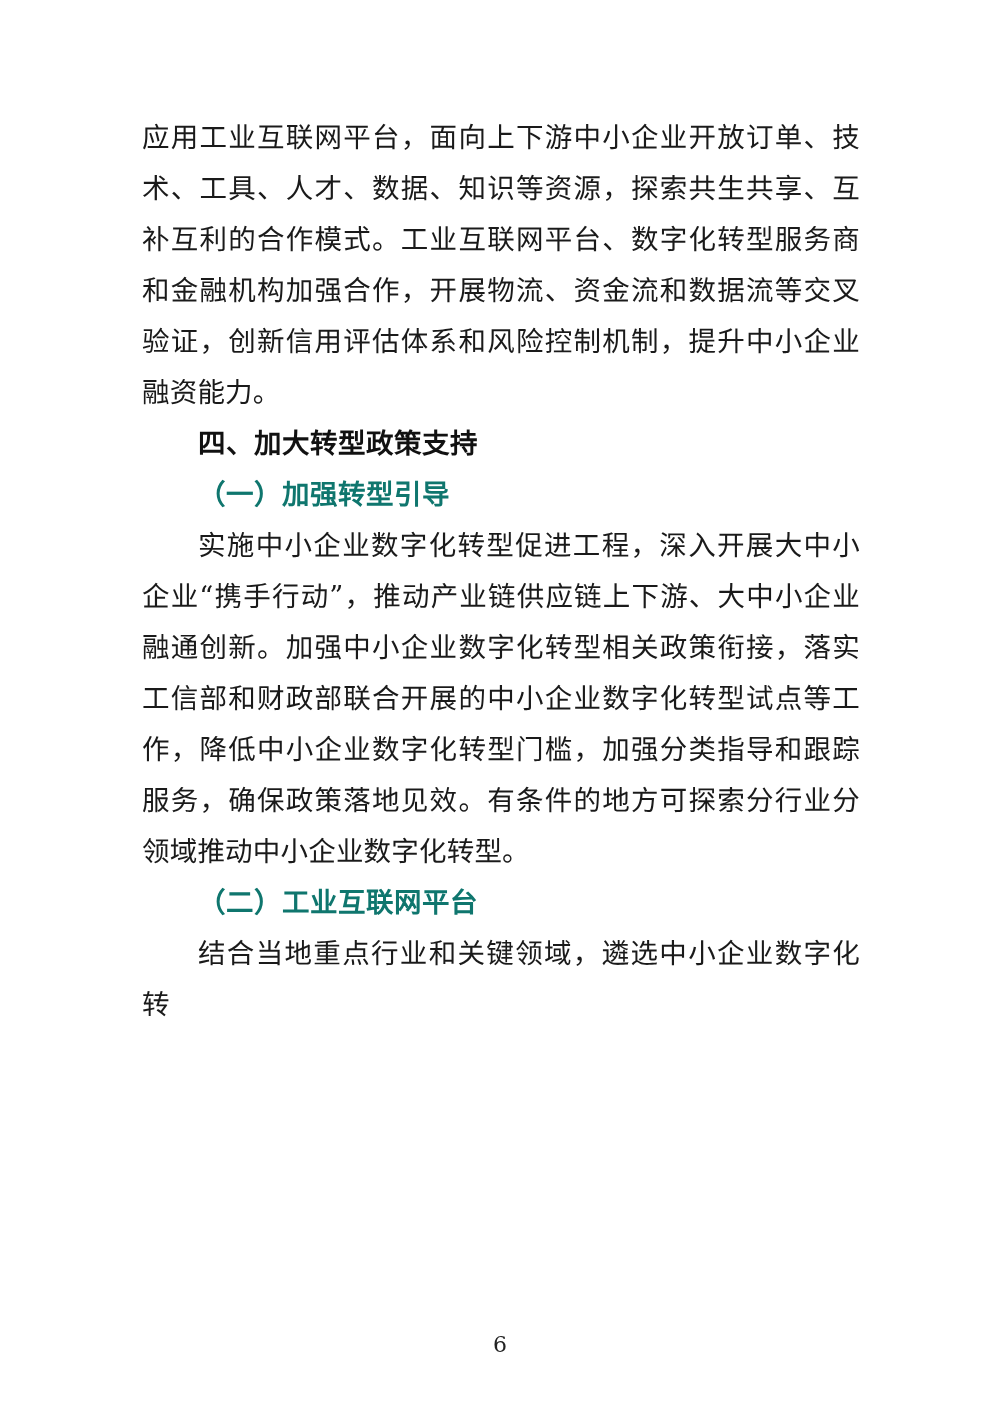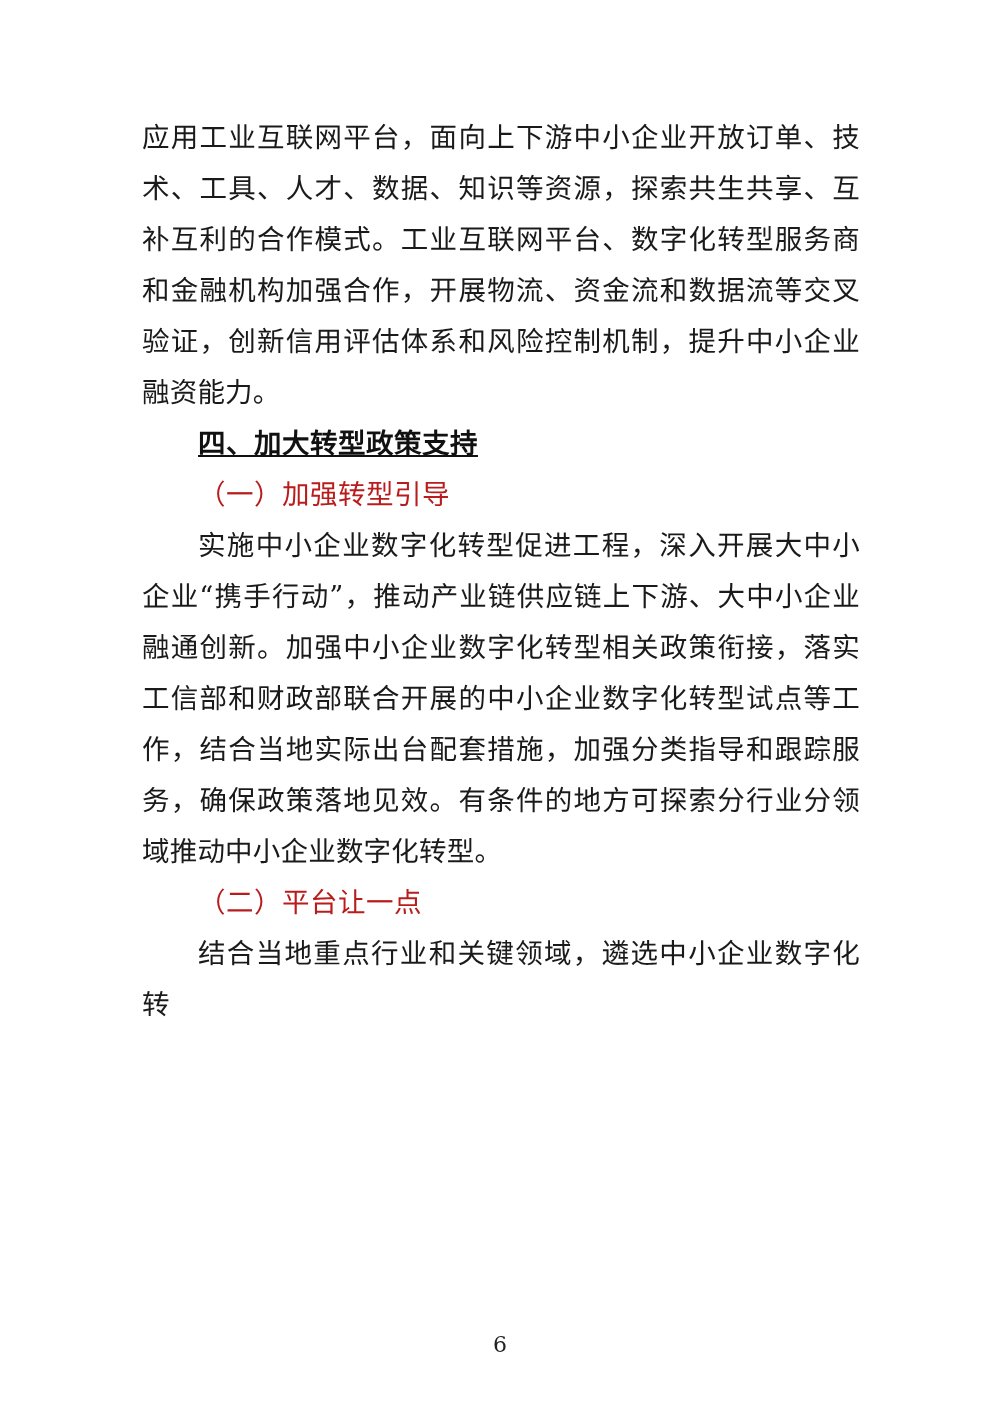--- a/index.html
+++ b/index.html
@@ -37,28 +37,27 @@
   }
   .heading {
     font-family: "DejaVu Serif", "Liberation Serif", serif;
     font-weight: bold;
     font-size: 27.5px;
     line-height: 51px;
     color: #111111;
     margin: 0;
     text-indent: 56px;
     letter-spacing: 0.5px;
-    text-decoration: underline;
   }
   .subheading {
     font-family: "DejaVu Serif", "Liberation Serif", serif;
-    font-weight: normal;
+    font-weight: bold;
     font-size: 27.5px;
     line-height: 51px;
-    color: #b91c1c;
+    color: #0f766e;
     margin: 0;
     text-indent: 56px;
     letter-spacing: 0.5px;
   }
   .page-number {
     position: absolute;
     left: 0;
     right: 0;
     top: 1332px;
     text-align: center;
@@ -68,18 +67,18 @@
   }
 </style>
 </head>
 <body>
 
 <div class="page">
   <div class="content">
     <p class="para">应用工业互联网平台，面向上下游中小企业开放订单、技术、工具、人才、数据、知识等资源，探索共生共享、互补互利的合作模式。工业互联网平台、数字化转型服务商和金融机构加强合作，开展物流、资金流和数据流等交叉验证，创新信用评估体系和风险控制机制，提升中小企业融资能力。</p>
     <p class="heading">四、加大转型政策支持</p>
     <p class="subheading">（一）加强转型引导</p>
-    <p class="para indent">实施中小企业数字化转型促进工程，深入开展大中小企业“携手行动”，推动产业链供应链上下游、大中小企业融通创新。加强中小企业数字化转型相关政策衔接，落实工信部和财政部联合开展的中小企业数字化转型试点等工作，结合当地实际出台配套措施，加强分类指导和跟踪服务，确保政策落地见效。有条件的地方可探索分行业分领域推动中小企业数字化转型。</p>
-    <p class="subheading">（二）平台让一点</p>
+    <p class="para indent">实施中小企业数字化转型促进工程，深入开展大中小企业“携手行动”，推动产业链供应链上下游、大中小企业融通创新。加强中小企业数字化转型相关政策衔接，落实工信部和财政部联合开展的中小企业数字化转型试点等工作，降低中小企业数字化转型门槛，加强分类指导和跟踪服务，确保政策落地见效。有条件的地方可探索分行业分领域推动中小企业数字化转型。</p>
+    <p class="subheading">（二）工业互联网平台</p>
     <p class="para indent">结合当地重点行业和关键领域，遴选中小企业数字化转</p>
   </div>
   <div class="page-number">6</div>
 </div>
 
 </body></html>

